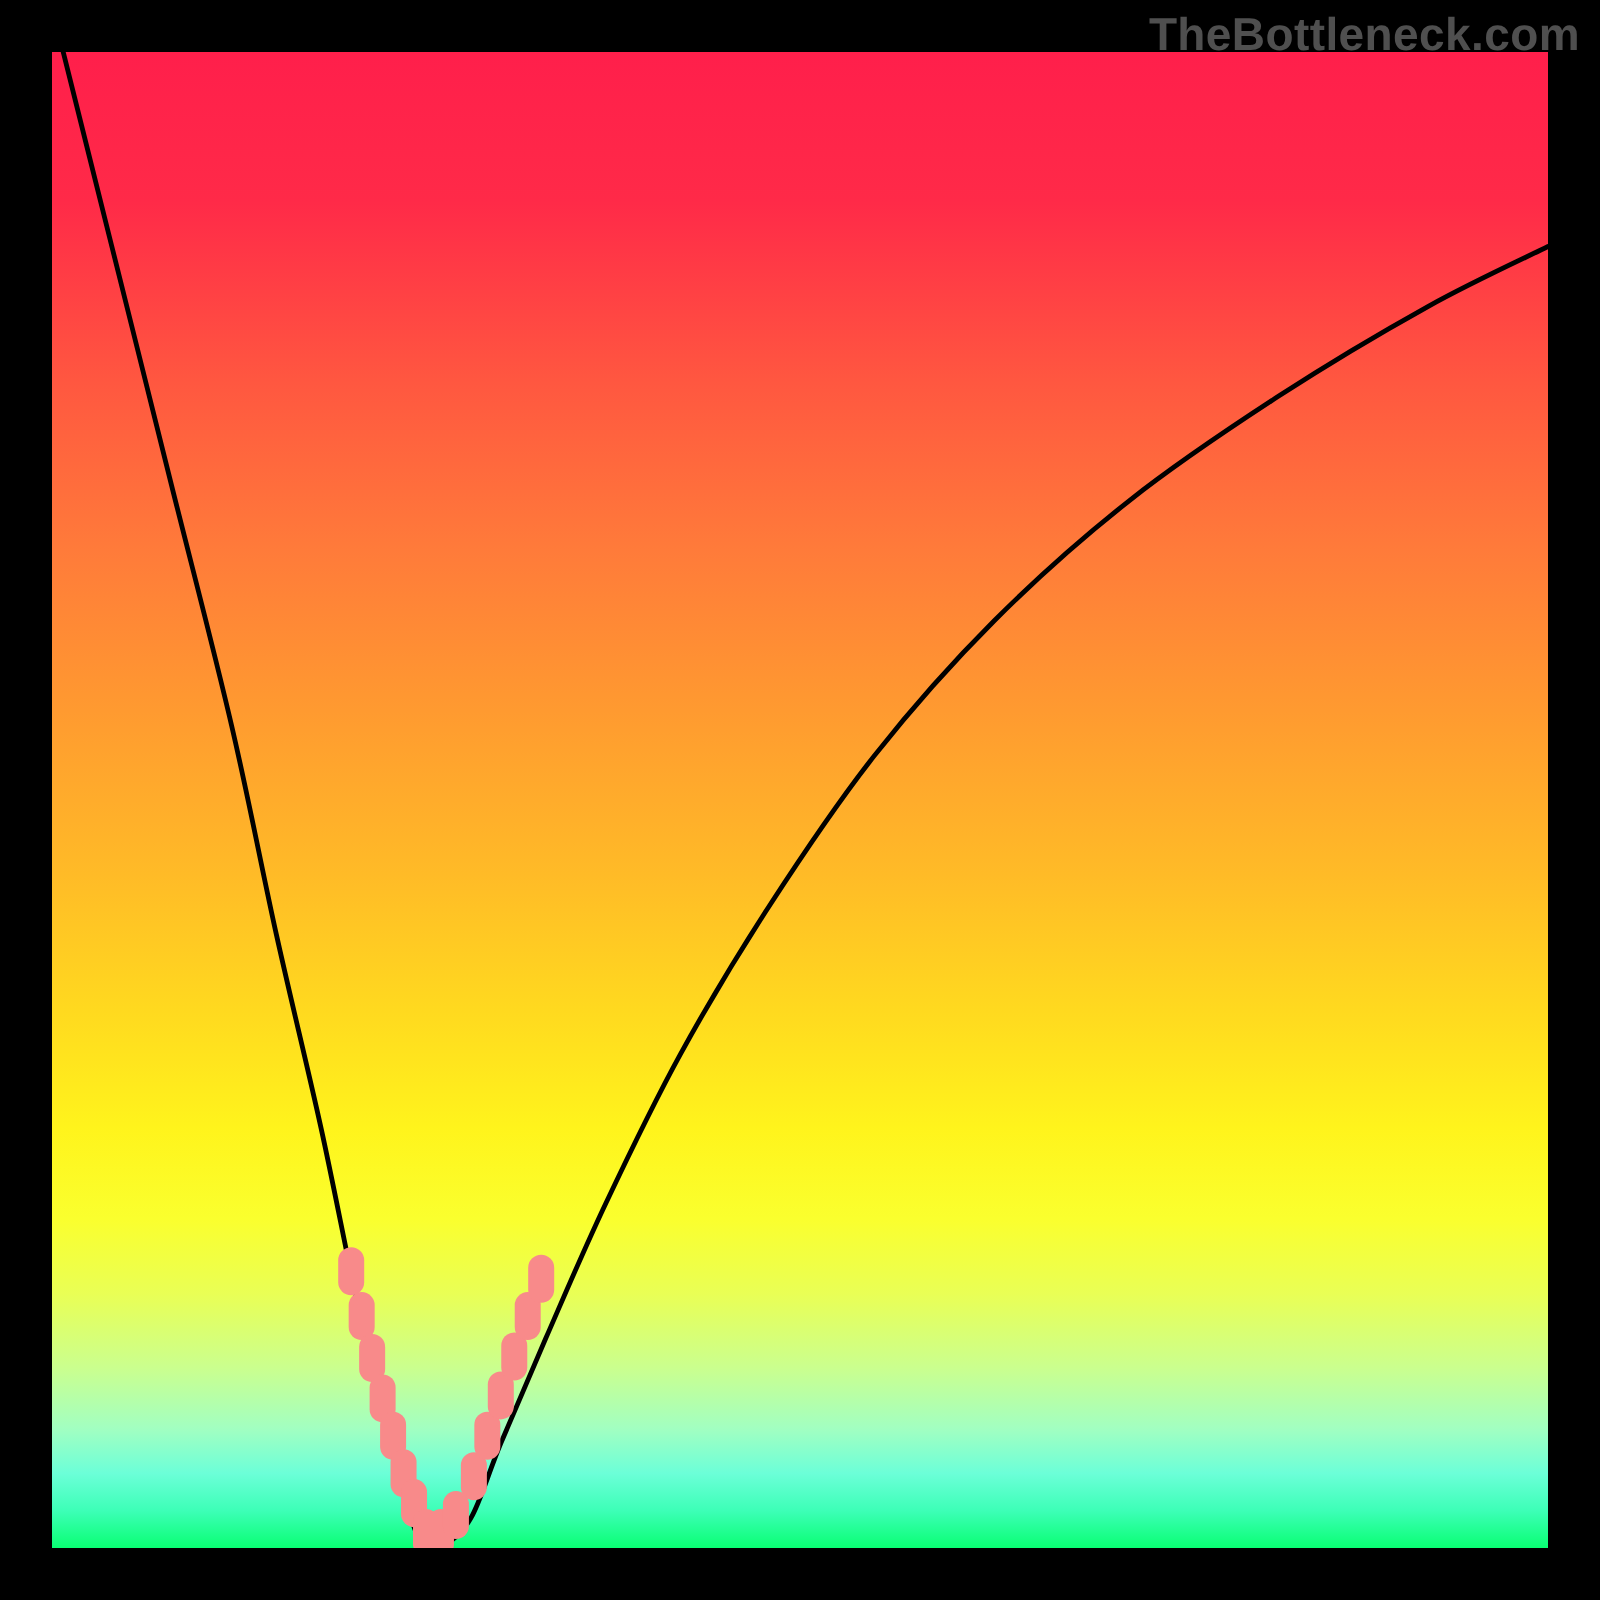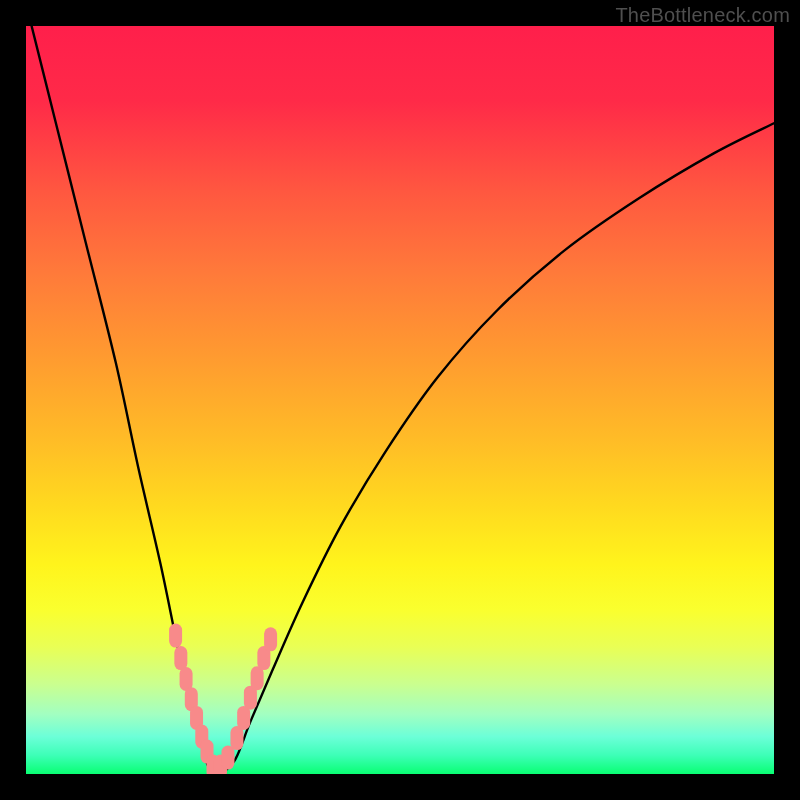--- a/index.html
+++ b/index.html
@@ -43,22 +43,22 @@
   }
   .curve-layer {
     position: absolute;
     inset: 0;
   }
   .watermark {
     position: absolute;
     top: 4px;
     right: 10px;
     color: #4f4f4f;
-    font-size: 20px;
-    font-weight: 400;
+    font-size: 23px;
+    font-weight: 700;
     letter-spacing: 0.2px;
     user-select: none;
   }
 </style>
 </head>
 <body>
 
 <div class="frame">
   <div class="gradient"></div>
   <svg class="curve-layer" viewBox="0 0 748 748" preserveAspectRatio="none">

